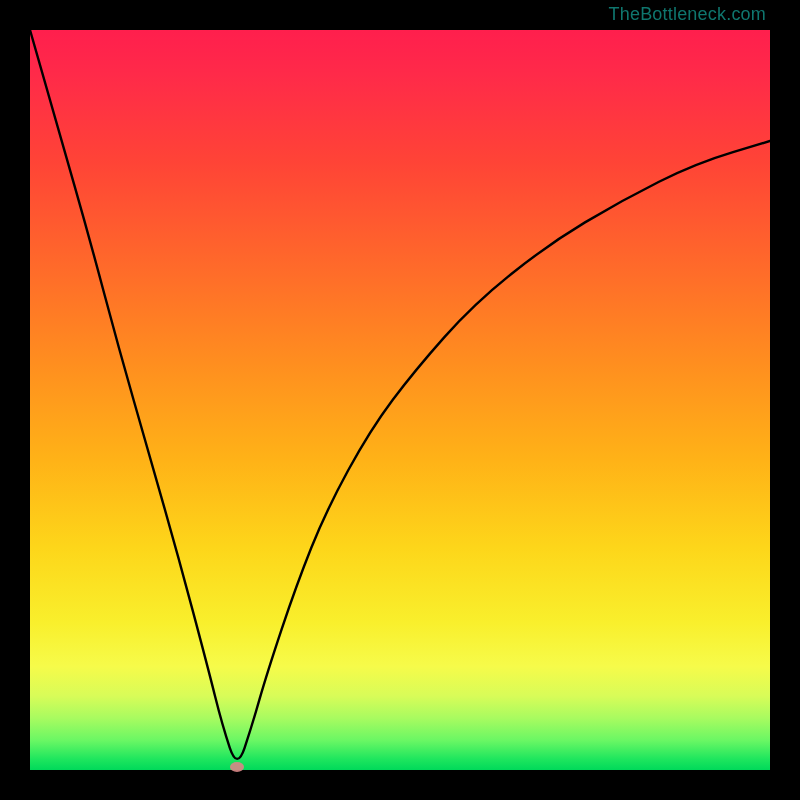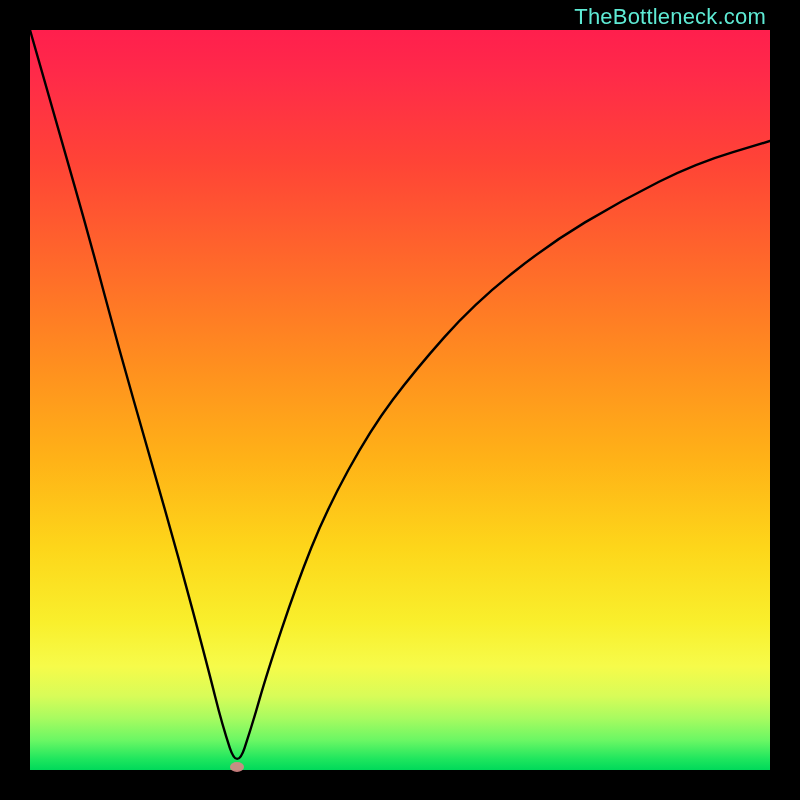--- a/index.html
+++ b/index.html
@@ -40,22 +40,22 @@
       #a8fb60 93%,
       #6af764 96%,
       #1fe65e 98.5%,
       #00d95a 100%
     );
   }
   .watermark {
     position: absolute;
     top: 4px;
     right: 34px;
-    color: #5eead4;
-    font-size: 22px;
+    color: #0f766e;
+    font-size: 18px;
     font-weight: 500;
     letter-spacing: 0.2px;
     user-select: none;
   }
   svg.curve {
     position: absolute;
     left: 0;
     top: 0;
     width: 740px;
     height: 740px;

